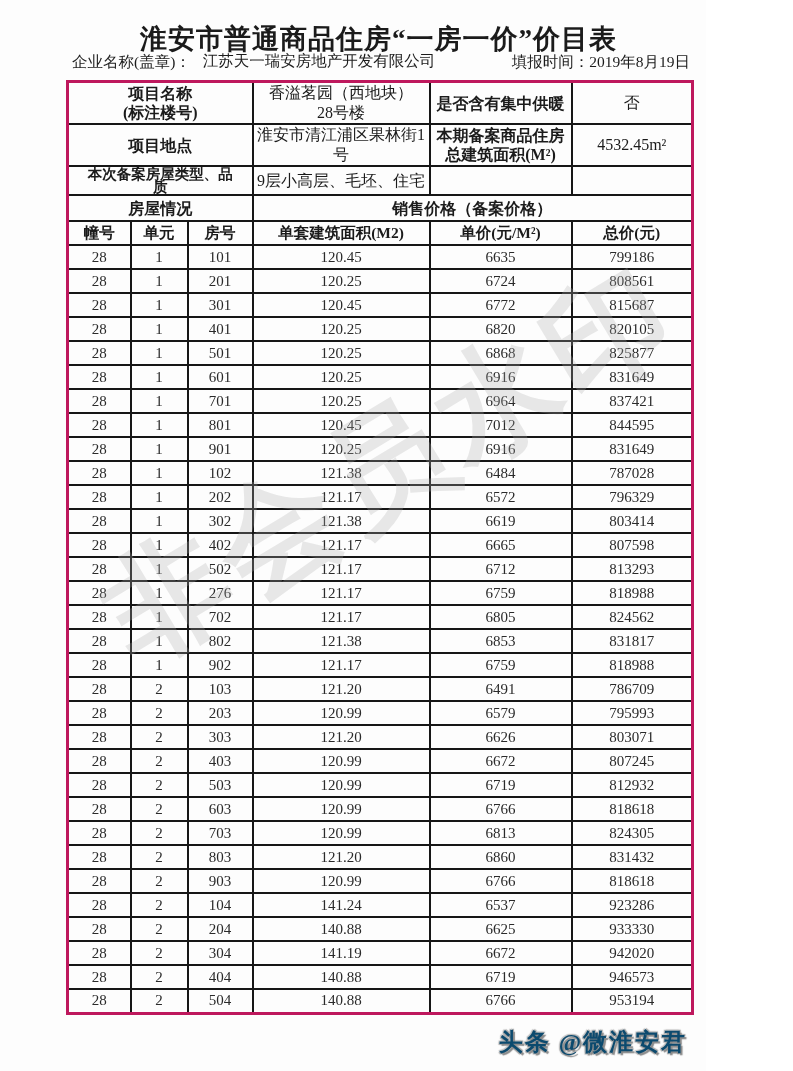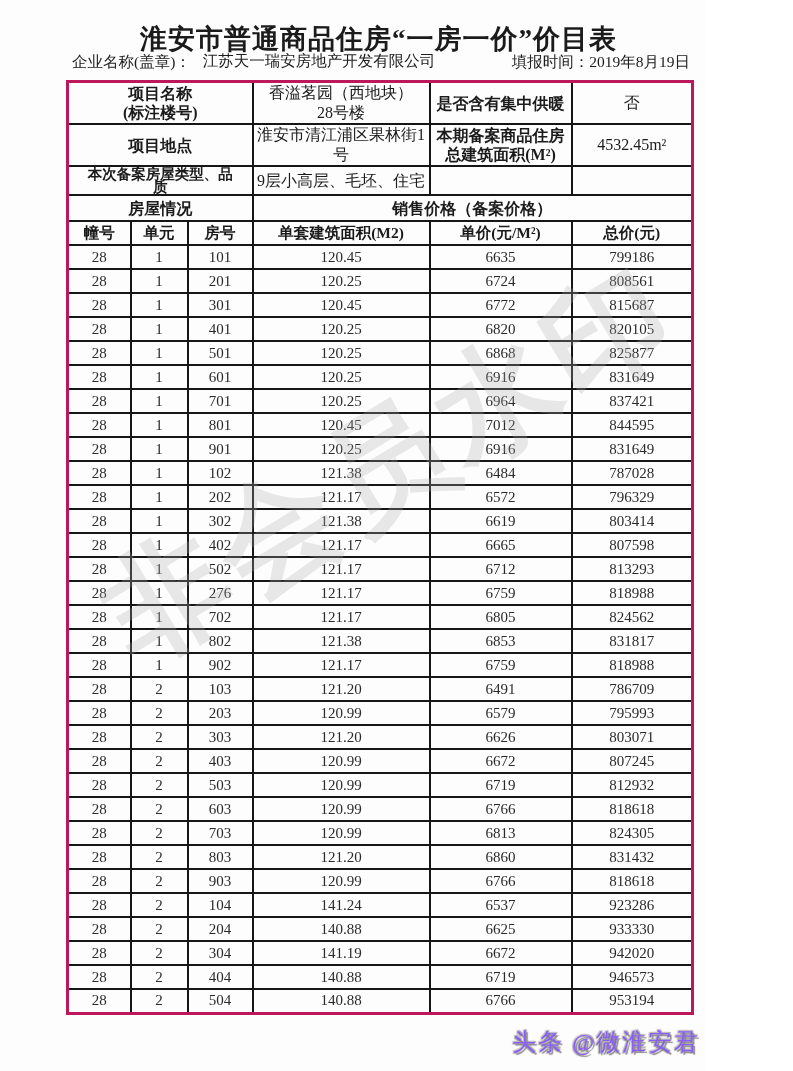--- a/index.html
+++ b/index.html
@@ -39,23 +39,23 @@
   tbody.data tr{height:24px;}
   tbody.data td{font-size:15px;color:#2a2a2a;}
   .wm-diagonal{
     position:absolute;left:150px;top:552px;height:135px;line-height:135px;
     font-size:122px;font-weight:bold;letter-spacing:6px;white-space:nowrap;
     color:rgba(172,172,172,0.27);
     transform:rotate(-31deg);transform-origin:left bottom;
     pointer-events:none;z-index:5;
   }
   .wm-credit{
-    position:absolute;top:1026px;right:6px;
-    font-size:24px;font-weight:normal;letter-spacing:2px;white-space:nowrap;
-    color:#8b5cf6;
+    position:absolute;top:1026px;right:19px;
+    font-size:24px;font-weight:bold;letter-spacing:2px;white-space:nowrap;
+    color:#0c4a6e;
     text-shadow:2px 2px 1px #8a8a8a,-1px -1px 1px #c0c0c0,1px -1px 1px #a5a5a5,-1px 1px 1px #a5a5a5;
     z-index:6;
   }
 </style>
 </head>
 <body>
 
 <div class="page">
 
   <div class="title">淮安市普通商品住房“一房一价”价目表</div>

